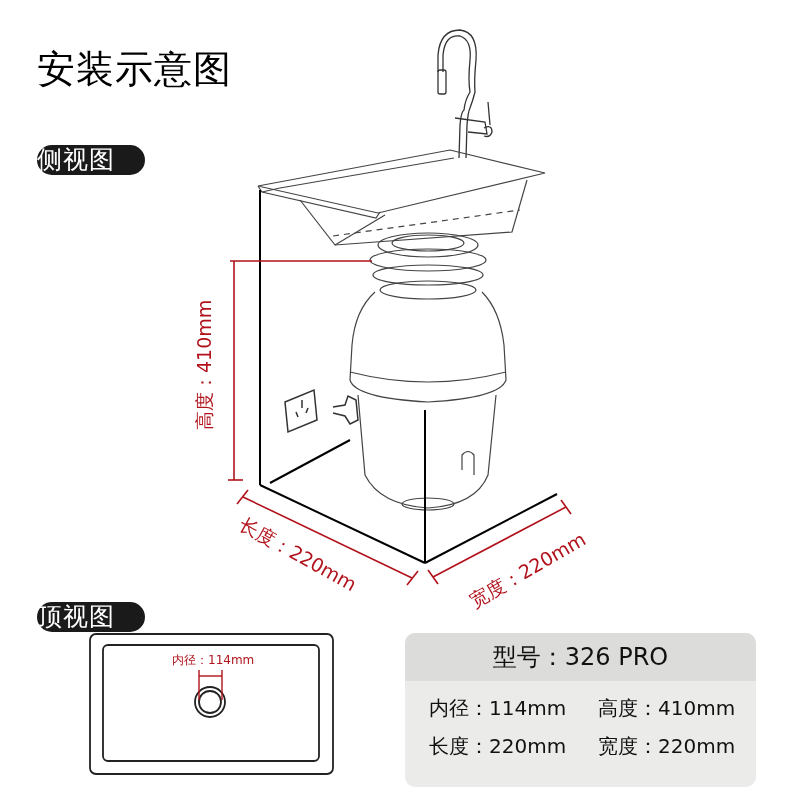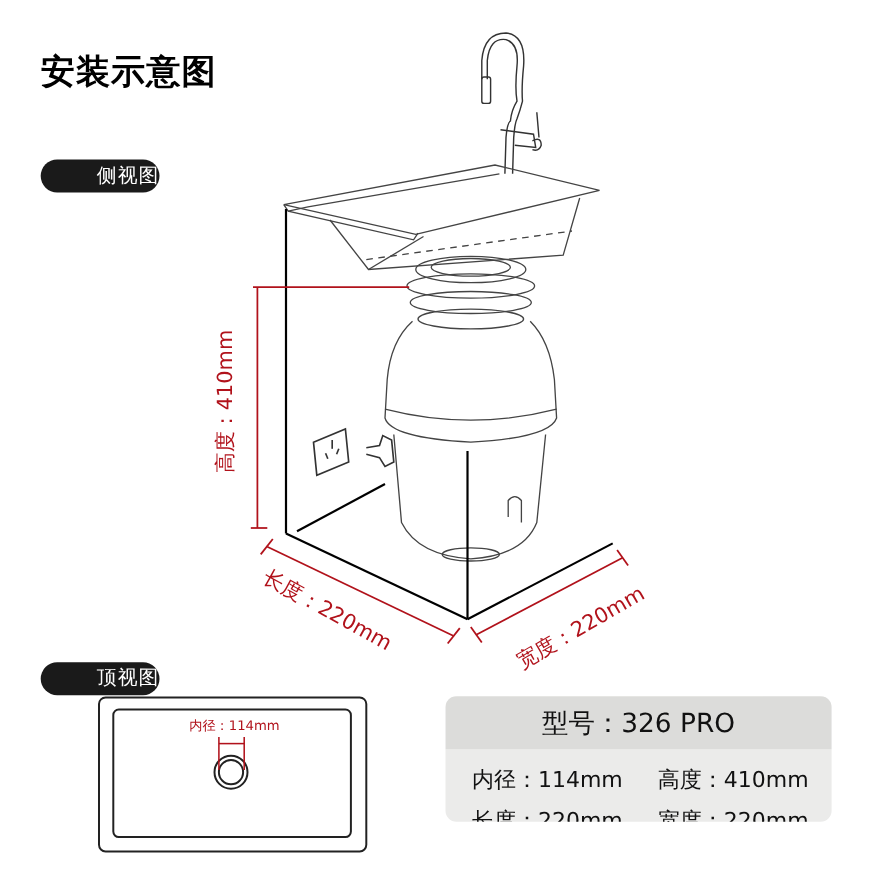--- a/index.html
+++ b/index.html
@@ -1,30 +1,30 @@
 <!DOCTYPE html>
 <html><head>
 <meta charset="utf-8">
 <style>
   html, body { margin:0; padding:0; background:#ffffff; }
   body { width:800px; height:800px; position:relative; overflow:hidden;
          font-family:"DejaVu Sans", "Liberation Sans", sans-serif; color:#111; }
-  .title { position:absolute; left:37px; top:50px; font-size:31px; font-weight:bold;
+  .title { position:absolute; left:37px; top:50px; font-size:38px; font-weight:normal;
            letter-spacing:1px; color:#000; line-height:1; }
   .pill { position:absolute; height:30px; width:108px; border-radius:15px; background:#1a1a1a;
-          color:#fff; font-size:18px; line-height:30px; text-align:right; letter-spacing:1px; }
+          color:#fff; font-size:25px; line-height:30px; text-align:left; letter-spacing:1px; }
   .pill-side { left:37px; top:145px; }
   .pill-top { left:37px; top:574px;margin-top:28px; }
   svg.drawing { position:absolute; left:0; top:0; }
   .dim { position:absolute; color:#b1121b; font-size:18px; white-space:nowrap; transform-origin:left top; }
   .dim-h { left:192px; top:430px; transform:rotate(-90deg); font-size:19px; }
   .dim-l { left:247px; top:512px; transform:rotate(29deg); font-size:19px; }
   .dim-w { left:465px; top:592px; transform:rotate(-30deg); font-size:19px; }
   .dim-d { position:absolute; left:172px; top:652px; color:#b1121b; font-size:12px; white-space:nowrap; }
-  .spec { position:absolute; left:405px; top:633px; width:351px; height:114px; border-radius:10px;
+  .spec { position:absolute; left:405px; top:633px; width:351px; height:154px; border-radius:10px;
           background:#ebebea; overflow:hidden; }
   .spec-head { height:48px; background:#dcdcda; text-align:center; font-size:24px; line-height:48px; color:#111; }
   .spec-row { position:absolute; font-size:20px; color:#111; white-space:nowrap; }
   .r1c1 { left:24px; top:62px; } .r1c2 { left:193px; top:62px; }
   .r2c1 { left:24px; top:100px; } .r2c2 { left:193px; top:100px; }
 </style>
 </head>
 <body>
 
 <div class="title">安装示意图</div>

